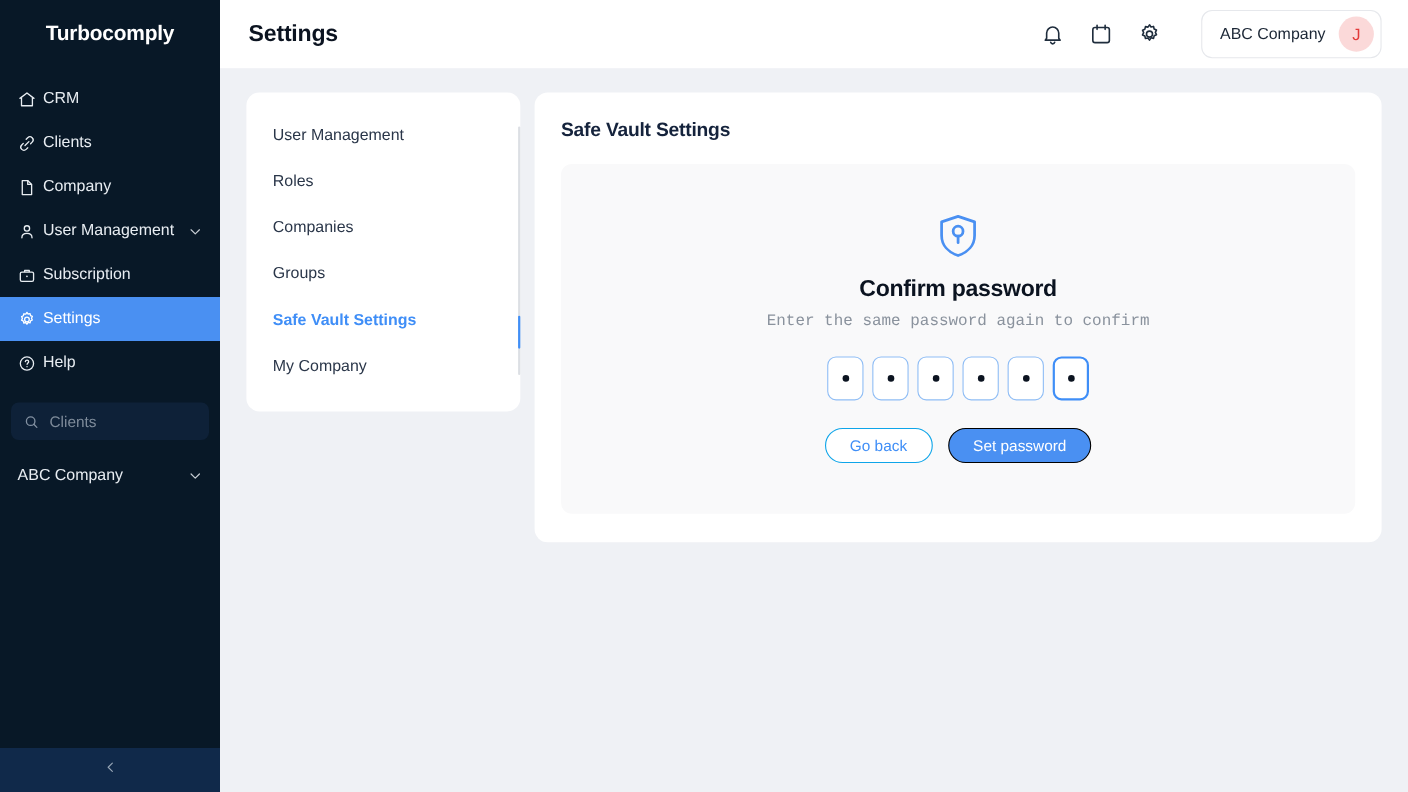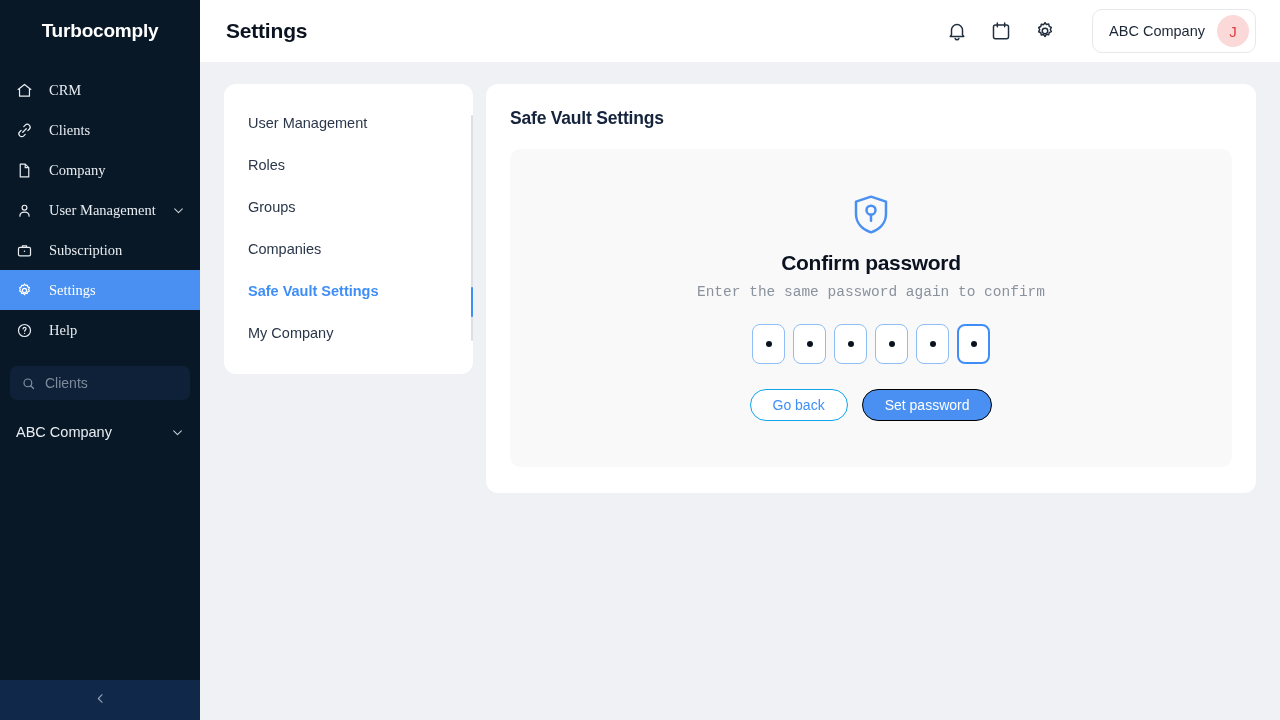--- a/index.html
+++ b/index.html
@@ -21,23 +21,23 @@
   }
   .brand {
     height: 62px;
     display: flex; align-items: center; justify-content: center;
     color: #ffffff; font-size: 19px; font-weight: bold;
     letter-spacing: -0.2px;
   }
   .nav { margin-top: 8px; }
   .nav-item {
     height: 40px; display: flex; align-items: center;
-    padding: 0 16px; gap: 16px;
+    padding: 0 16px; gap: 6px;
     color: #e8edf2; font-size: 14.5px;
-    cursor: pointer; position: relative; font-family: Liberation Serif, serif;
+    cursor: pointer; position: relative;
   }
   .nav-item.active { background: #4a90f2; color: #ffffff; }
   .nav-item .ico { width: 17px; height: 17px; flex: 0 0 17px; display:block; }
   .nav-item .label { flex: 1 1 auto; white-space: nowrap; }
   .nav-item .chev { width: 13px; height: 13px; flex: 0 0 13px; opacity: .85; }
 
   .search-wrap { padding: 10px 10px 0 10px; margin-top: 6px; }
   .search-box {
     height: 34px; background: #0e2138; border-radius: 7px;
     display: flex; align-items: center; gap: 9px; padding: 0 11px;
@@ -308,24 +308,24 @@
 
       <div class="settings-nav">
         <div class="settings-nav-list">
           <div class="settings-nav-item">
             <span>User Management</span>
           </div>
           <div class="settings-nav-item">
             <span>Roles</span>
           </div>
           <div class="settings-nav-item">
+            <span>Companies</span>
+          </div>
+          <div class="settings-nav-item">
             <span>Groups</span>
-          </div>
-          <div class="settings-nav-item">
-            <span>Companies</span>
           </div>
           <div class="settings-nav-item active">
             <span>Safe Vault Settings</span>
           </div>
           <div class="settings-nav-item">
             <span>My Company</span>
           </div>
           <div class="nav-track">
             <div class="nav-track-thumb" style="top:172px"></div>
           </div>

